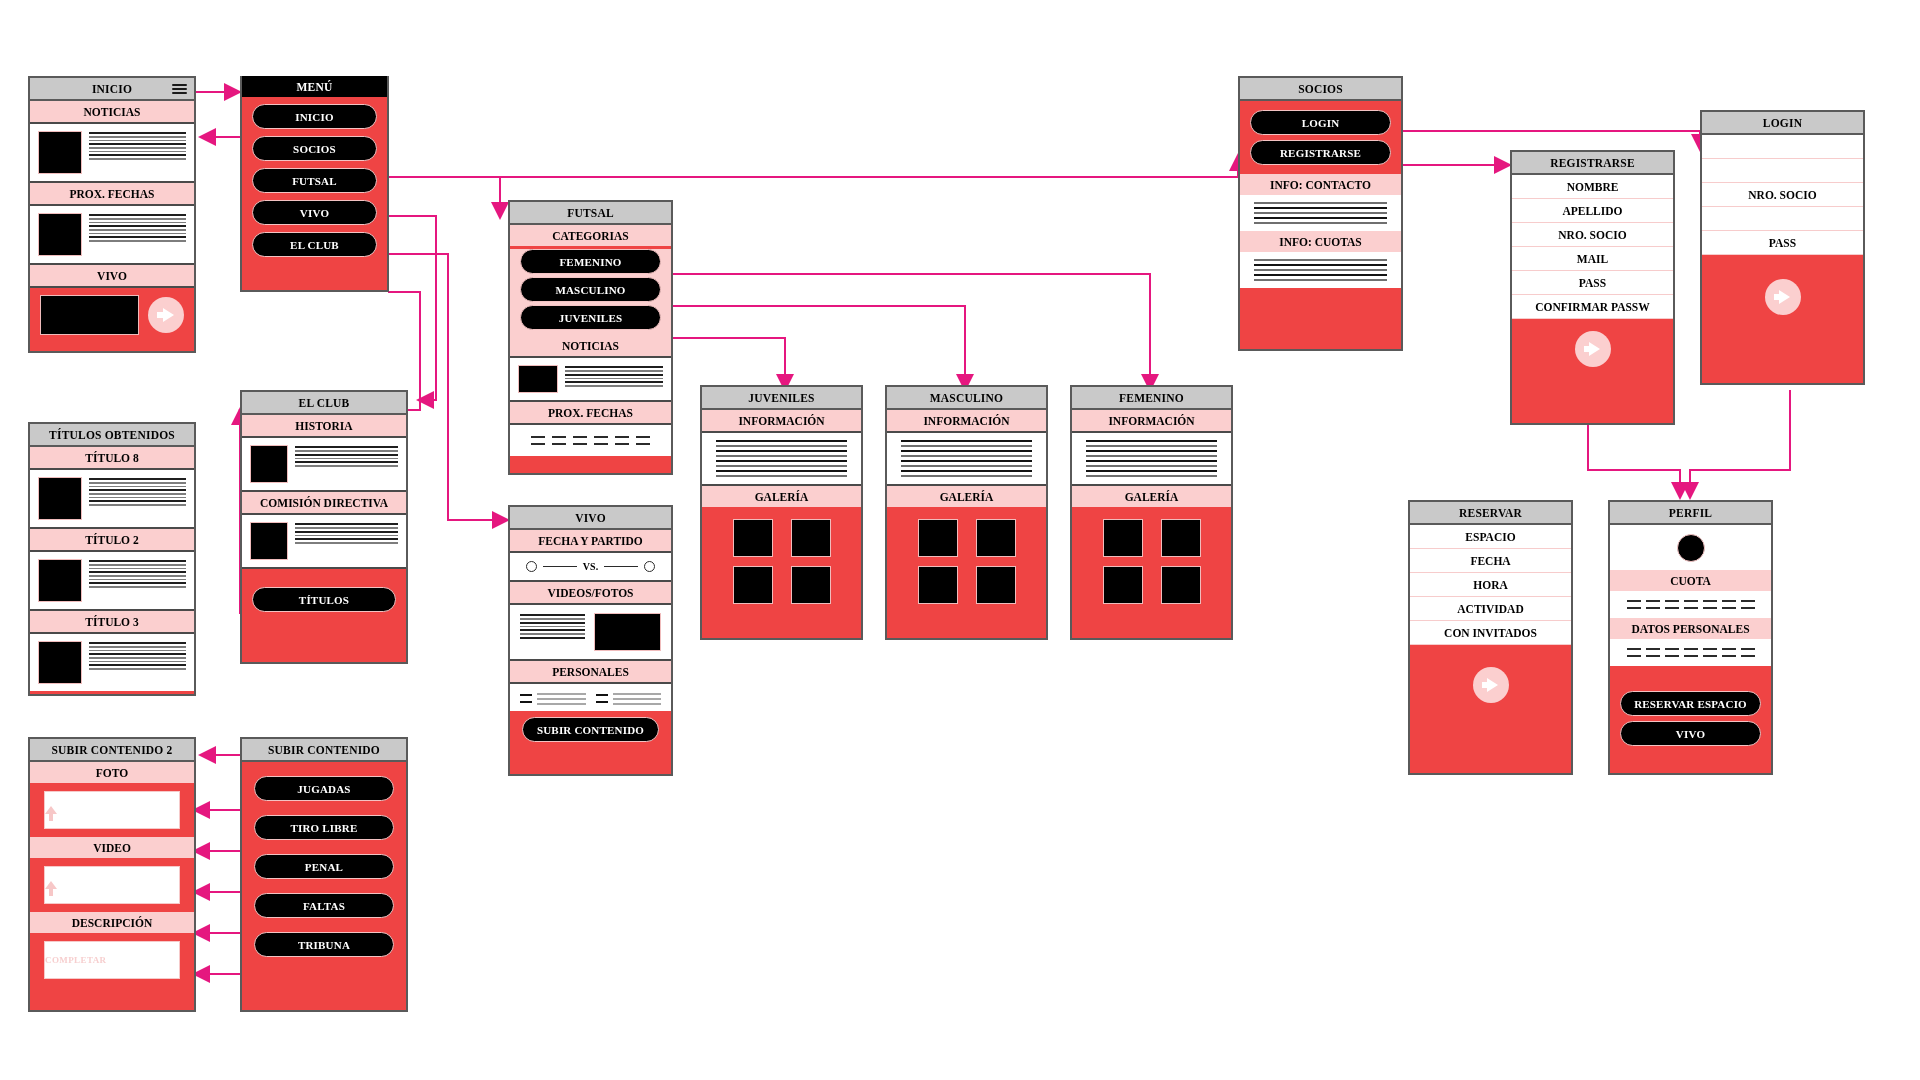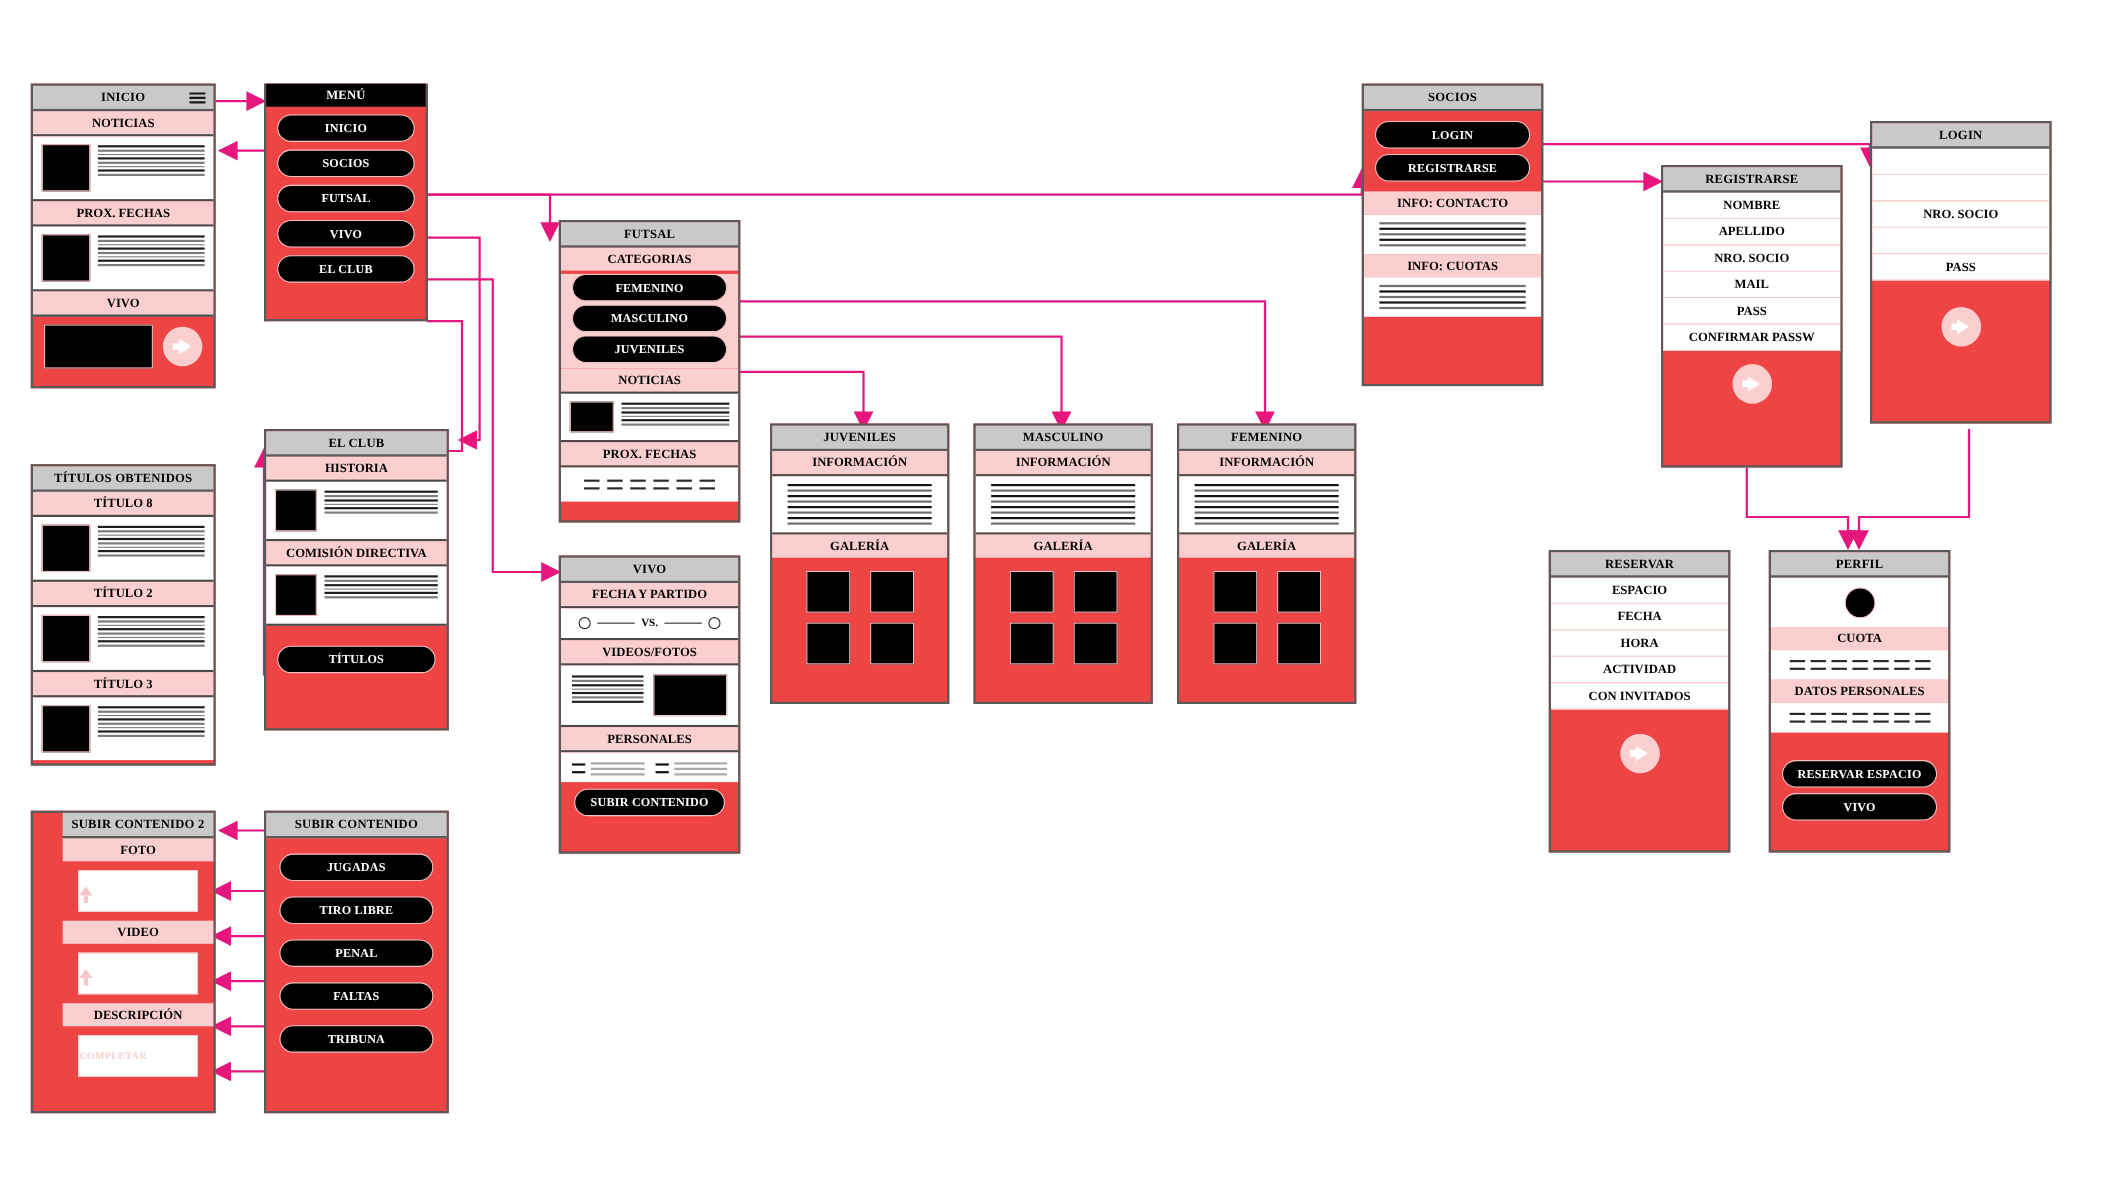--- a/index.html
+++ b/index.html
@@ -516,21 +516,21 @@
         <i></i>
         <i></i>
         <i></i>
         <i></i>
         <i></i>
     </div>
     <div class="pill" style="margin:25px 10px 5px;">RESERVAR ESPACIO</div>
     <div class="pill" style="margin:5px 10px;">VIVO</div>
   </div>
 
-  <div class="card" style="left:28px;top:737px;width:168px;height:275px;padding-left:27px;">
+  <div class="card" style="left:28px;top:737px;width:168px;height:275px;">
     <div class="hdr">
       <span>SUBIR CONTENIDO 2</span>
     </div>
     <div class="pink">FOTO</div>
     <div class="drop">
         <span class="up"></span>
       </div>
     <div class="pink">VIDEO</div>
     <div class="drop">
         <span class="up"></span>

